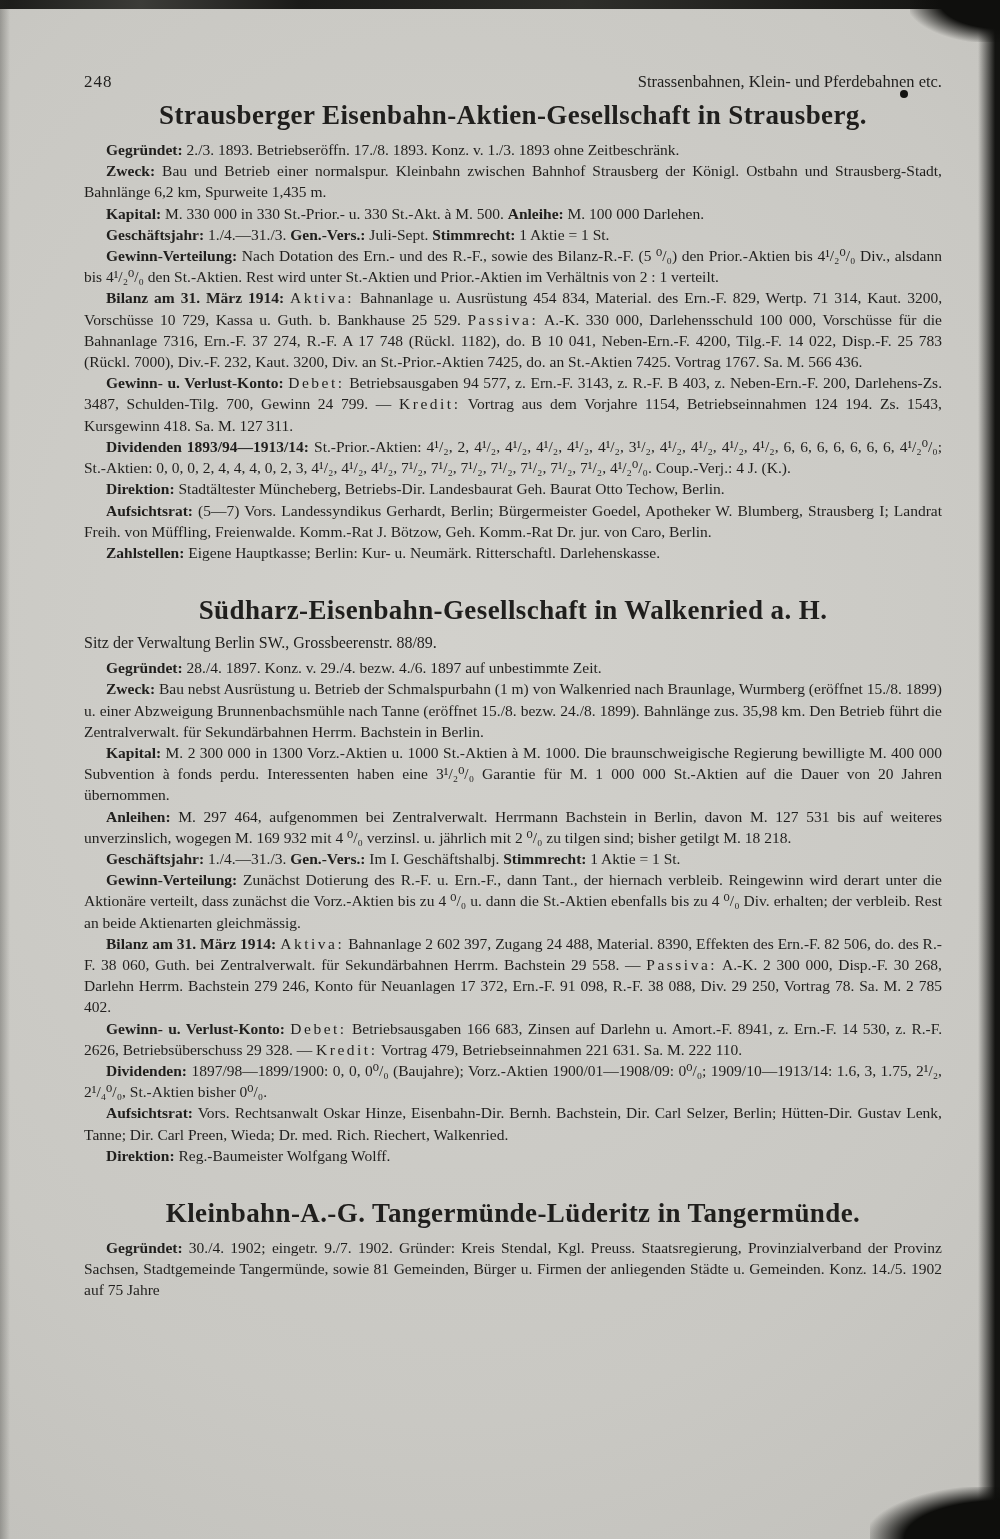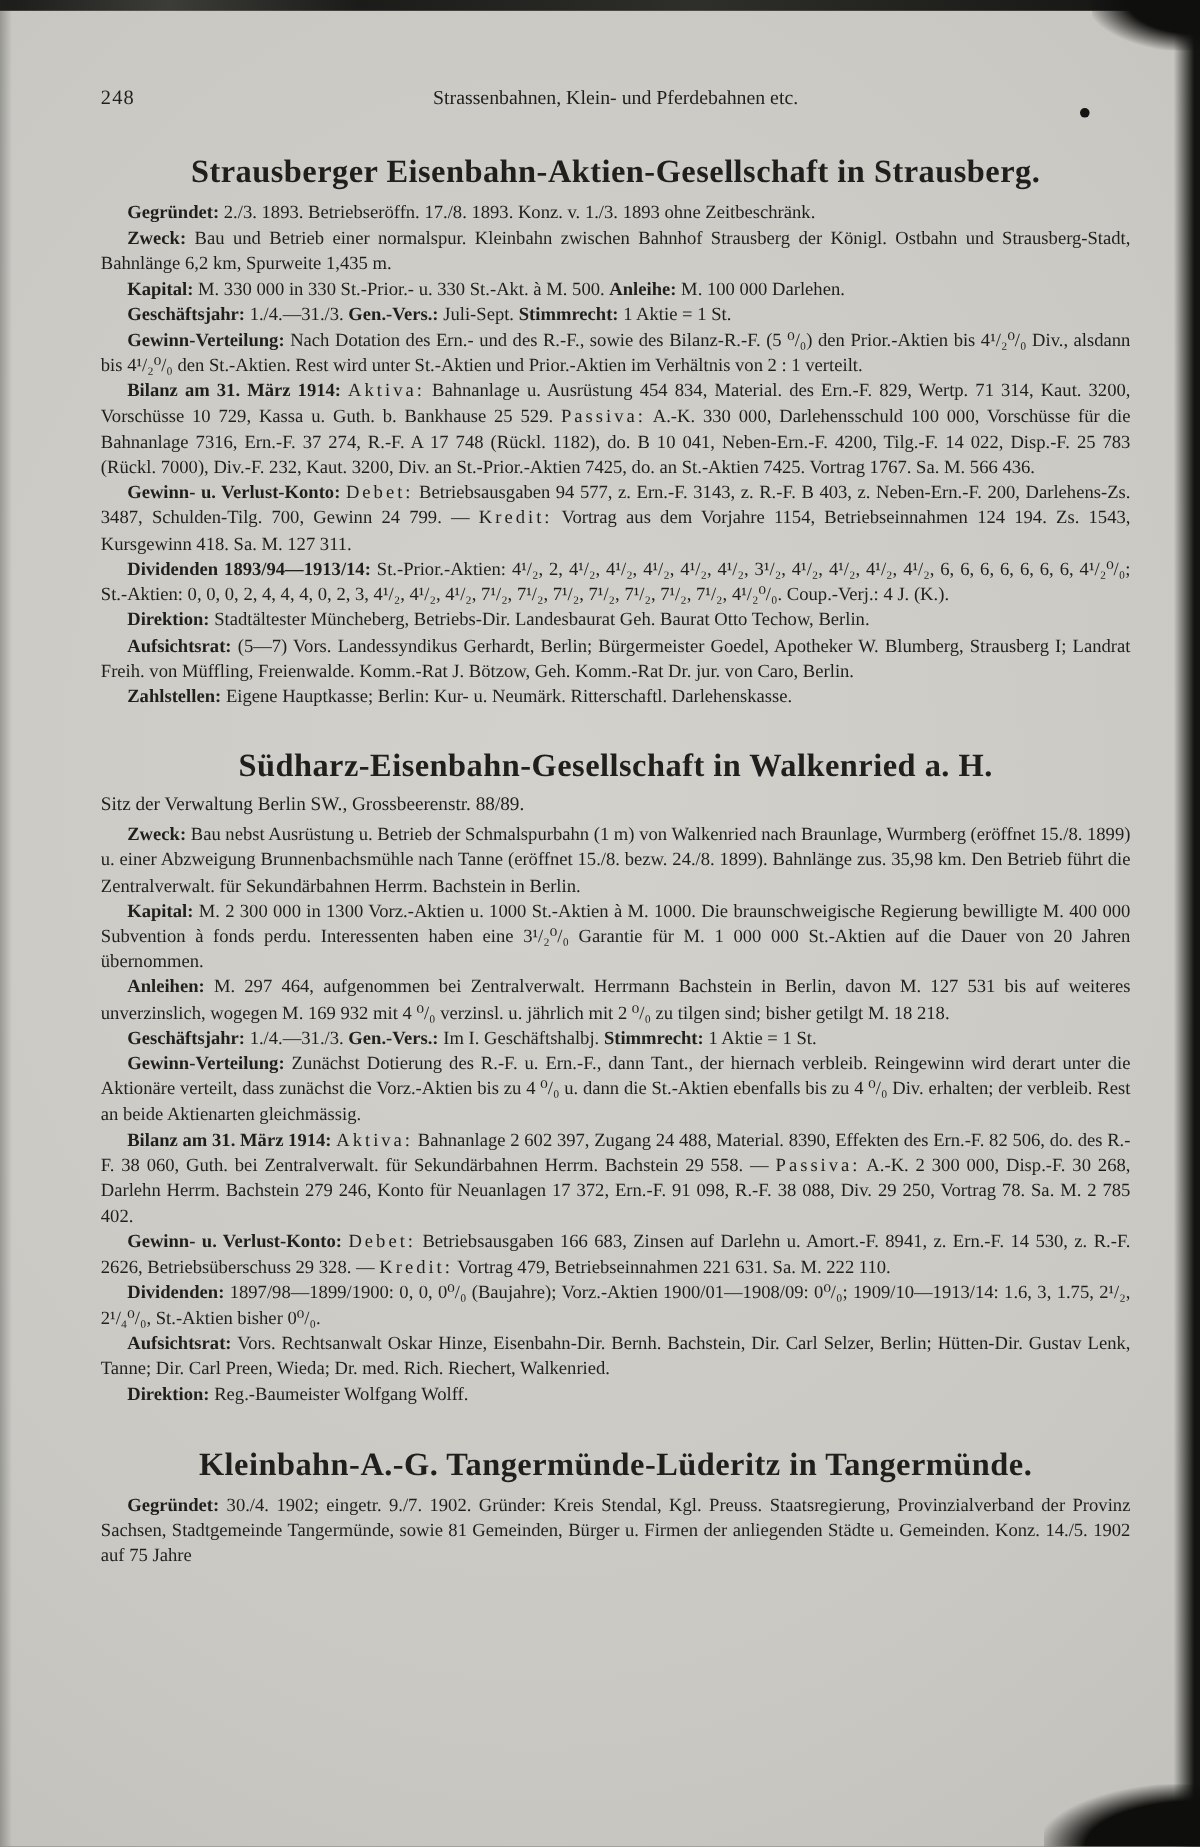--- a/index.html
+++ b/index.html
@@ -32,27 +32,27 @@
   .corner-br {
     position: absolute; right: 0; bottom: 0; width: 130px; height: 52px; pointer-events: none;
     background: radial-gradient(ellipse at 100% 100%, #0e0e0c 52%, rgba(14,14,12,0) 74%);
   }
   
   .running-header {
     position: absolute; top: 72px; left: 84px; right: 58px; height: 26px;
     font-size: 16.5px;
   }
   .page-num { position: absolute; left: 0; top: 0; font-size: 17px; letter-spacing: 1px; }
-  .header-title { position: absolute; left: 0; right: 0; top: 0; text-align: center; }
+  .header-title { position: absolute; left: 0; right: 0; top: 0; text-align: right; }
   .speck {
     position: absolute; right: 92px; top: 90px;
     width: 8px; height: 8px; border-radius: 50%; background: #131311;
   }
   
-  .content { position: absolute; left: 84px; right: 58px; top: 128px; }
+  .content { position: absolute; left: 84px; right: 58px; top: 100px; }
   .entry { margin: 0 0 32px 0; }
   .entry-title {
     font-size: 27px; font-weight: bold; text-align: center;
     letter-spacing: 0.4px; margin: 0 0 8px 0; line-height: 1.15;
   }
   .entry-subtitle { text-align: left; font-size: 16px; margin: 0 0 5px 0; }
   .para {
     margin: 0; font-size: 15.5px; line-height: 21.2px;
     text-align: justify; text-indent: 22px;
   }
@@ -82,20 +82,21 @@
         <p class="para"><span class="b">Bilanz am 31. März 1914:</span><span> </span><span class="sp">Aktiva:</span><span> Bahnanlage u. Ausrüstung 454 834, Material. des Ern.-F. 829, Wertp. 71 314, Kaut. 3200, Vorschüsse 10 729, Kassa u. Guth. b. Bankhause 25 529. </span><span class="sp">Passiva:</span><span> A.-K. 330 000, Darlehensschuld 100 000, Vorschüsse für die Bahnanlage 7316, Ern.-F. 37 274, R.-F. A 17 748 (Rückl. 1182), do. B 10 041, Neben-Ern.-F. 4200, Tilg.-F. 14 022, Disp.-F. 25 783 (Rückl. 7000), Div.-F. 232, Kaut. 3200, Div. an St.-Prior.-Aktien 7425, do. an St.-Aktien 7425. Vortrag 1767. Sa. M. 566 436.</span></p>
         <p class="para"><span class="b">Gewinn- u. Verlust-Konto:</span><span> </span><span class="sp">Debet:</span><span> Betriebsausgaben 94 577, z. Ern.-F. 3143, z. R.-F. B 403, z. Neben-Ern.-F. 200, Darlehens-Zs. 3487, Schulden-Tilg. 700, Gewinn 24 799. — </span><span class="sp">Kredit:</span><span> Vortrag aus dem Vorjahre 1154, Betriebseinnahmen 124 194. Zs. 1543, Kursgewinn 418. Sa. M. 127 311.</span></p>
         <p class="para"><span class="b">Dividenden 1893/94—1913/14:</span><span> St.-Prior.-Aktien: 4¹/₂, 2, 4¹/₂, 4¹/₂, 4¹/₂, 4¹/₂, 4¹/₂, 3¹/₂, 4¹/₂, 4¹/₂, 4¹/₂, 4¹/₂, 6, 6, 6, 6, 6, 6, 6, 4¹/₂⁰/₀; St.-Aktien: 0, 0, 0, 2, 4, 4, 4, 0, 2, 3, 4¹/₂, 4¹/₂, 4¹/₂, 7¹/₂, 7¹/₂, 7¹/₂, 7¹/₂, 7¹/₂, 7¹/₂, 7¹/₂, 4¹/₂⁰/₀. Coup.-Verj.: 4 J. (K.).</span></p>
         <p class="para"><span class="b">Direktion:</span><span> Stadtältester Müncheberg, Betriebs-Dir. Landesbaurat Geh. Baurat Otto Techow, Berlin.</span></p>
         <p class="para"><span class="b">Aufsichtsrat:</span><span> (5—7) Vors. Landessyndikus Gerhardt, Berlin; Bürgermeister Goedel, Apotheker W. Blumberg, Strausberg I; Landrat Freih. von Müffling, Freienwalde. Komm.-Rat J. Bötzow, Geh. Komm.-Rat Dr. jur. von Caro, Berlin.</span></p>
         <p class="para"><span class="b">Zahlstellen:</span><span> Eigene Hauptkasse; Berlin: Kur- u. Neumärk. Ritterschaftl. Darlehenskasse.</span></p>
       </section>
       <section class="entry">
         <h2 class="entry-title">Südharz-Eisenbahn-Gesellschaft in Walkenried a. H.</h2>
         <div class="entry-subtitle">Sitz der Verwaltung Berlin SW., Grossbeerenstr. 88/89.</div>
+        <p class="para"><span class="b">Gegründet:</span><span> 28./4. 1897. Konz. v. 29./4. bezw. 4./6. 1897 auf unbestimmte Zeit.</span></p>
         <p class="para"><span class="b">Zweck:</span><span> Bau nebst Ausrüstung u. Betrieb der Schmalspurbahn (1 m) von Walkenried nach Braunlage, Wurmberg (eröffnet 15./8. 1899) u. einer Abzweigung Brunnenbachsmühle nach Tanne (eröffnet 15./8. bezw. 24./8. 1899). Bahnlänge zus. 35,98 km. Den Betrieb führt die Zentralverwalt. für Sekundärbahnen Herrm. Bachstein in Berlin.</span></p>
         <p class="para"><span class="b">Kapital:</span><span> M. 2 300 000 in 1300 Vorz.-Aktien u. 1000 St.-Aktien à M. 1000. Die braunschweigische Regierung bewilligte M. 400 000 Subvention à fonds perdu. Interessenten haben eine 3¹/₂⁰/₀ Garantie für M. 1 000 000 St.-Aktien auf die Dauer von 20 Jahren übernommen.</span></p>
         <p class="para"><span class="b">Anleihen:</span><span> M. 297 464, aufgenommen bei Zentralverwalt. Herrmann Bachstein in Berlin, davon M. 127 531 bis auf weiteres unverzinslich, wogegen M. 169 932 mit 4 ⁰/₀ verzinsl. u. jährlich mit 2 ⁰/₀ zu tilgen sind; bisher getilgt M. 18 218.</span></p>
         <p class="para"><span class="b">Geschäftsjahr:</span><span> 1./4.—31./3. </span><span class="b">Gen.-Vers.:</span><span> Im I. Geschäftshalbj. </span><span class="b">Stimmrecht:</span><span> 1 Aktie = 1 St.</span></p>
         <p class="para"><span class="b">Gewinn-Verteilung:</span><span> Zunächst Dotierung des R.-F. u. Ern.-F., dann Tant., der hiernach verbleib. Reingewinn wird derart unter die Aktionäre verteilt, dass zunächst die Vorz.-Aktien bis zu 4 ⁰/₀ u. dann die St.-Aktien ebenfalls bis zu 4 ⁰/₀ Div. erhalten; der verbleib. Rest an beide Aktienarten gleichmässig.</span></p>
         <p class="para"><span class="b">Bilanz am 31. März 1914:</span><span> </span><span class="sp">Aktiva:</span><span> Bahnanlage 2 602 397, Zugang 24 488, Material. 8390, Effekten des Ern.-F. 82 506, do. des R.-F. 38 060, Guth. bei Zentralverwalt. für Sekundärbahnen Herrm. Bachstein 29 558. — </span><span class="sp">Passiva:</span><span> A.-K. 2 300 000, Disp.-F. 30 268, Darlehn Herrm. Bachstein 279 246, Konto für Neuanlagen 17 372, Ern.-F. 91 098, R.-F. 38 088, Div. 29 250, Vortrag 78. Sa. M. 2 785 402.</span></p>
         <p class="para"><span class="b">Gewinn- u. Verlust-Konto:</span><span> </span><span class="sp">Debet:</span><span> Betriebsausgaben 166 683, Zinsen auf Darlehn u. Amort.-F. 8941, z. Ern.-F. 14 530, z. R.-F. 2626, Betriebsüberschuss 29 328. — </span><span class="sp">Kredit:</span><span> Vortrag 479, Betriebseinnahmen 221 631. Sa. M. 222 110.</span></p>
         <p class="para"><span class="b">Dividenden:</span><span> 1897/98—1899/1900: 0, 0, 0⁰/₀ (Baujahre); Vorz.-Aktien 1900/01—1908/09: 0⁰/₀; 1909/10—1913/14: 1.6, 3, 1.75, 2¹/₂, 2¹/₄⁰/₀, St.-Aktien bisher 0⁰/₀.</span></p>
         <p class="para"><span class="b">Aufsichtsrat:</span><span> Vors. Rechtsanwalt Oskar Hinze, Eisenbahn-Dir. Bernh. Bachstein, Dir. Carl Selzer, Berlin; Hütten-Dir. Gustav Lenk, Tanne; Dir. Carl Preen, Wieda; Dr. med. Rich. Riechert, Walkenried.</span></p>
         <p class="para"><span class="b">Direktion:</span><span> Reg.-Baumeister Wolfgang Wolff.</span></p>

